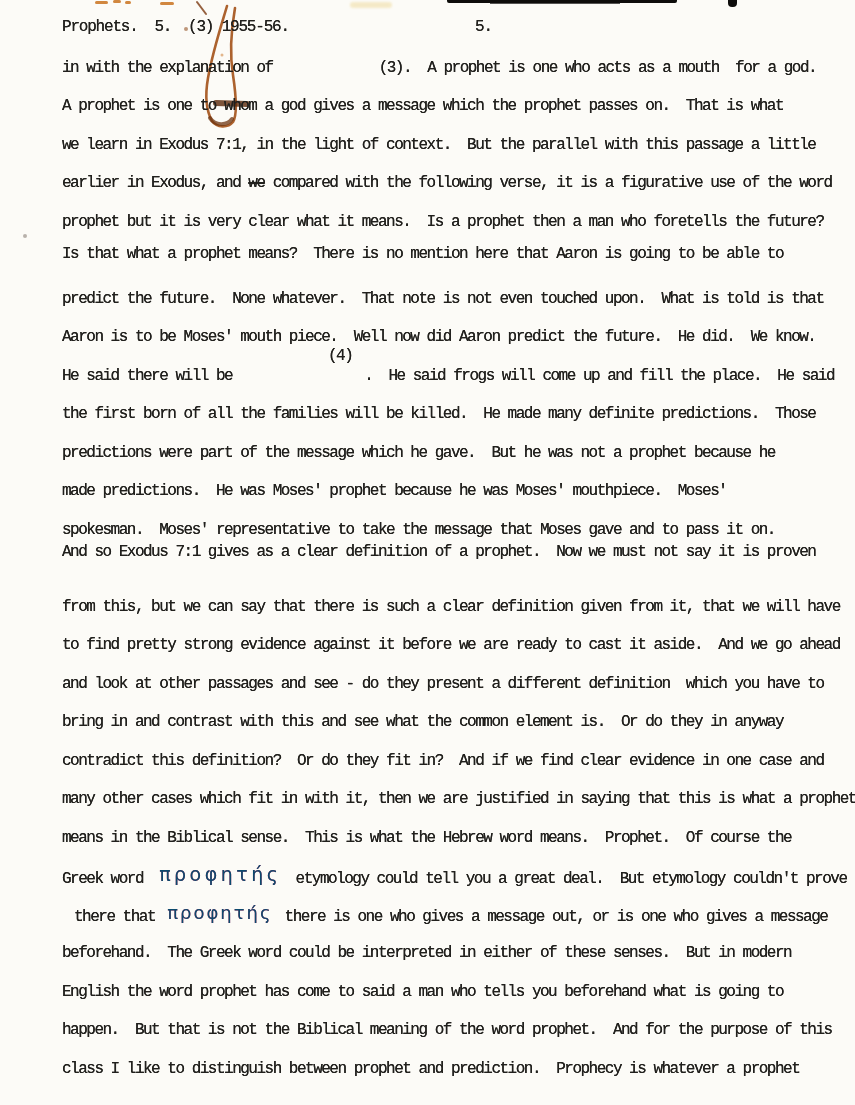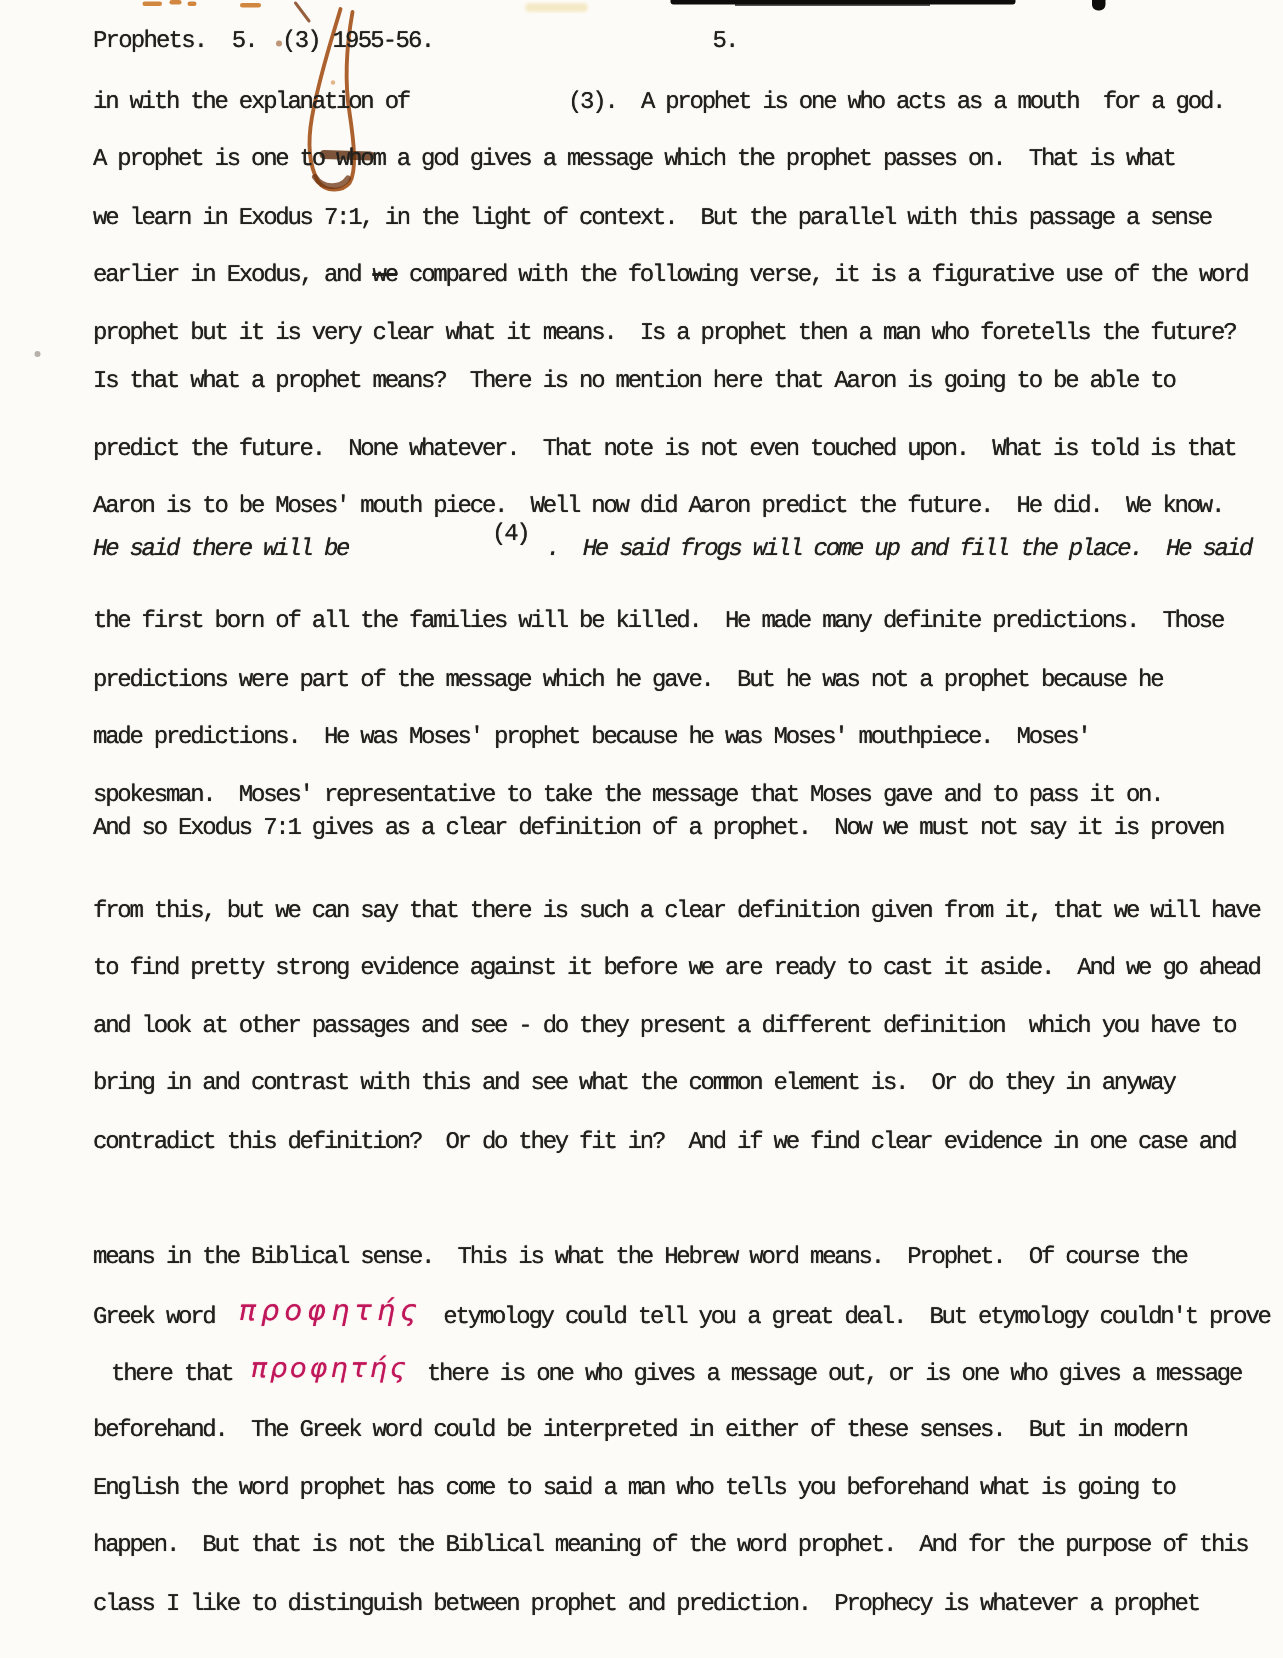--- a/index.html
+++ b/index.html
@@ -21,22 +21,21 @@
     font-size:16px;
     letter-spacing:-1.5px;
     line-height:20px;
     text-shadow:0 0 .5px #2b2a27;
   }
   .seg-t{}
   .seg-gap{display:inline-block;height:1px;}
   .seg-strike{text-decoration:line-through;text-decoration-thickness:2px;text-align:right;}
   .seg-greek{
     font-family:"DejaVu Sans",sans-serif;
-    font-style:italic;
-    color:#be185d;
+    color:#0c4a6e;
     text-shadow:0 0 .6px #e63a69;
     font-size:19px;
     letter-spacing:3.5px;
     position:relative;top:-2px;
     padding:0 6px 0 8px;
   }
   .seg-greek.small{font-size:18px;letter-spacing:2px;padding:0 4px;}
   .header-line{position:absolute;white-space:pre;font-size:16px;letter-spacing:-1.2px;text-shadow:0 0 .5px #2b2a27;}
   
   .artifact{position:absolute;}
@@ -67,38 +66,39 @@
     <path d="M 22,2 L 31,14" fill="none" stroke="#7c3a10" stroke-width="2" stroke-linecap="round" opacity="0.8"></path>
     <circle cx="11" cy="29" r="2" fill="#8a4312" opacity="0.55"></circle>
     <circle cx="47" cy="55" r="1.5" fill="#c9721f" opacity="0.5"></circle>
   </svg>
 
   <div class="header-line" style="left:42px;top:18px;">Prophets.  5.  (3) 1955-56.</div>
   <div class="header-line" style="left:455px;top:18px;">5.</div>
 
 <div class="tline" style="top: 58px; left: 42px;"><span class="seg-t">in with the explanation of</span><span class="seg-gap" style="width: 106px;"></span><span class="seg-t">(3).  A prophet is one who acts as a mouth  for a god.</span></div>
     <div class="tline" style="top: 96px; left: 42px;"><span class="seg-t">A prophet is one to whom a god gives a message which the prophet passes on.  That is what</span></div>
-    <div class="tline" style="top: 135px; left: 42px;"><span class="seg-t">we learn in Exodus 7:1, in the light of context.  But the parallel with this passage a sense</span></div>
+    <div class="tline" style="top: 135px; left: 42px;"><span class="seg-t">we learn in Exodus 7:1, in the light of context.  But the parallel with this passage a little</span></div>
     <div class="tline" style="top: 173px; left: 42px;"><span class="seg-t">earlier in Exodus, and </span><span class="seg-strike">we</span><span class="seg-t"> compared with the following verse, it is a figurative use of the word</span></div>
     <div class="tline" style="top: 212px; left: 42px;"><span class="seg-t">prophet but it is very clear what it means.  Is a prophet then a man who foretells the future?</span></div>
     <div class="tline" style="top: 244px; left: 42px;"><span class="seg-t">Is that what a prophet means?  There is no mention here that Aaron is going to be able to</span></div>
     <div class="tline" style="top: 289px; left: 42px;"><span class="seg-t">predict the future.  None whatever.  That note is not even touched upon.  What is told is that</span></div>
     <div class="tline" style="top: 327px; left: 42px;"><span class="seg-t">Aaron is to be Moses' mouth piece.  Well now did Aaron predict the future.  He did.  We know.</span></div>
     <div class="tline" style="top: 346px; left: 308px;"><span class="seg-t">(4)</span></div>
-    <div class="tline" style="top: 356px; left: 42px; font-style: italic;"><span class="seg-t">He said there will be</span><span class="seg-gap" style="width: 132px;"></span><span class="seg-t">.  He said frogs will come up and fill the place.  He said</span></div>
+    <div class="tline" style="top: 366px; left: 42px;"><span class="seg-t">He said there will be</span><span class="seg-gap" style="width: 132px;"></span><span class="seg-t">.  He said frogs will come up and fill the place.  He said</span></div>
     <div class="tline" style="top: 404px; left: 42px;"><span class="seg-t">the first born of all the families will be killed.  He made many definite predictions.  Those</span></div>
     <div class="tline" style="top: 443px; left: 42px;"><span class="seg-t">predictions were part of the message which he gave.  But he was not a prophet because he</span></div>
     <div class="tline" style="top: 481px; left: 42px;"><span class="seg-t">made predictions.  He was Moses' prophet because he was Moses' mouthpiece.  Moses'</span></div>
     <div class="tline" style="top: 520px; left: 42px;"><span class="seg-t">spokesman.  Moses' representative to take the message that Moses gave and to pass it on.</span></div>
     <div class="tline" style="top: 542px; left: 42px;"><span class="seg-t">And so Exodus 7:1 gives as a clear definition of a prophet.  Now we must not say it is proven</span></div>
     <div class="tline" style="top: 597px; left: 42px;"><span class="seg-t">from this, but we can say that there is such a clear definition given from it, that we will have</span></div>
     <div class="tline" style="top: 635px; left: 42px;"><span class="seg-t">to find pretty strong evidence against it before we are ready to cast it aside.  And we go ahead</span></div>
     <div class="tline" style="top: 674px; left: 42px;"><span class="seg-t">and look at other passages and see - do they present a different definition  which you have to</span></div>
     <div class="tline" style="top: 712px; left: 42px;"><span class="seg-t">bring in and contrast with this and see what the common element is.  Or do they in anyway</span></div>
     <div class="tline" style="top: 751px; left: 42px;"><span class="seg-t">contradict this definition?  Or do they fit in?  And if we find clear evidence in one case and</span></div>
+    <div class="tline" style="top: 789px; left: 42px;"><span class="seg-t">many other cases which fit in with it, then we are justified in saying that this is what a prophet</span></div>
     <div class="tline" style="top: 828px; left: 42px;"><span class="seg-t">means in the Biblical sense.  This is what the Hebrew word means.  Prophet.  Of course the</span></div>
     <div class="tline" style="top: 866px; left: 42px;"><span class="seg-t">Greek word </span><span class="seg-greek">προφητής</span><span class="seg-t"> etymology could tell you a great deal.  But etymology couldn't prove</span></div>
     <div class="tline" style="top: 905px; left: 54px;"><span class="seg-t">there that </span><span class="seg-greek small">προφητής</span><span class="seg-t"> there is one who gives a message out, or is one who gives a message</span></div>
     <div class="tline" style="top: 943px; left: 42px;"><span class="seg-t">beforehand.  The Greek word could be interpreted in either of these senses.  But in modern</span></div>
     <div class="tline" style="top: 982px; left: 42px;"><span class="seg-t">English the word prophet has come to said a man who tells you beforehand what is going to</span></div>
     <div class="tline" style="top: 1020px; left: 42px;"><span class="seg-t">happen.  But that is not the Biblical meaning of the word prophet.  And for the purpose of this</span></div>
     <div class="tline" style="top: 1059px; left: 42px;"><span class="seg-t">class I like to distinguish between prophet and prediction.  Prophecy is whatever a prophet</span></div>
   </div>
 
 </body></html>

